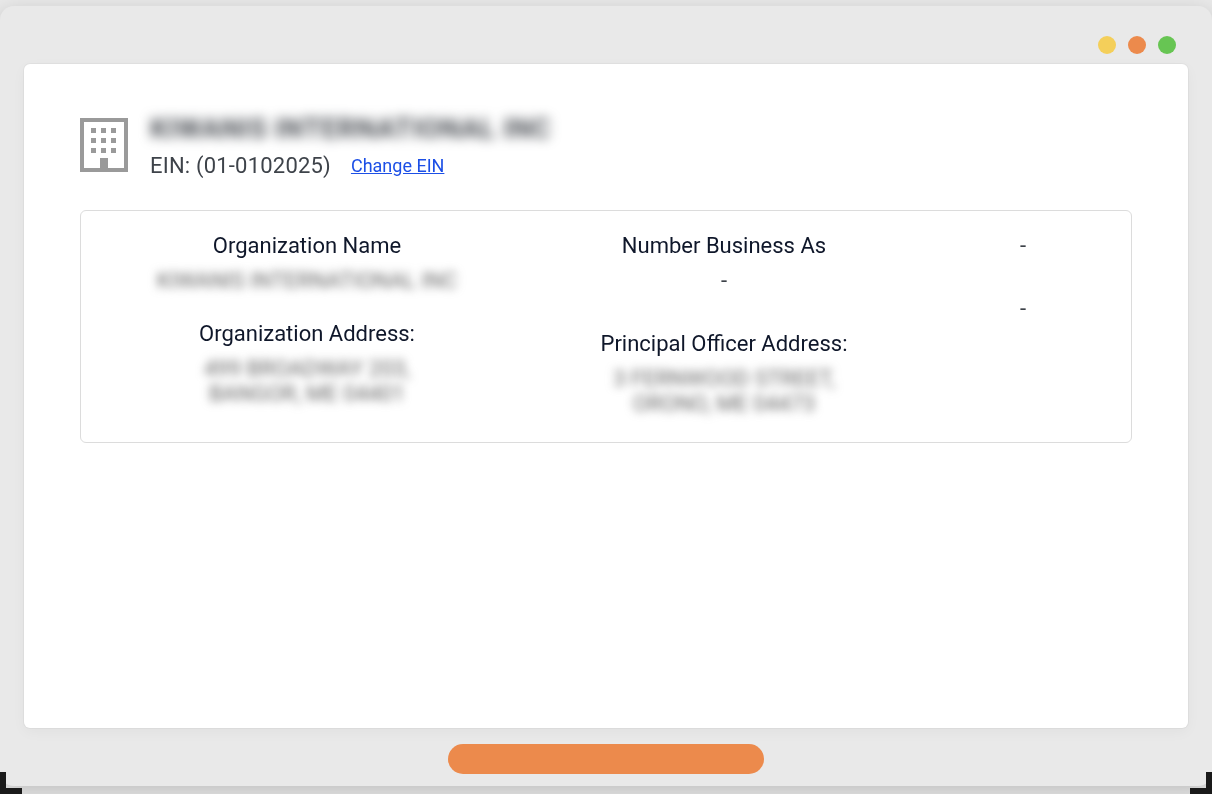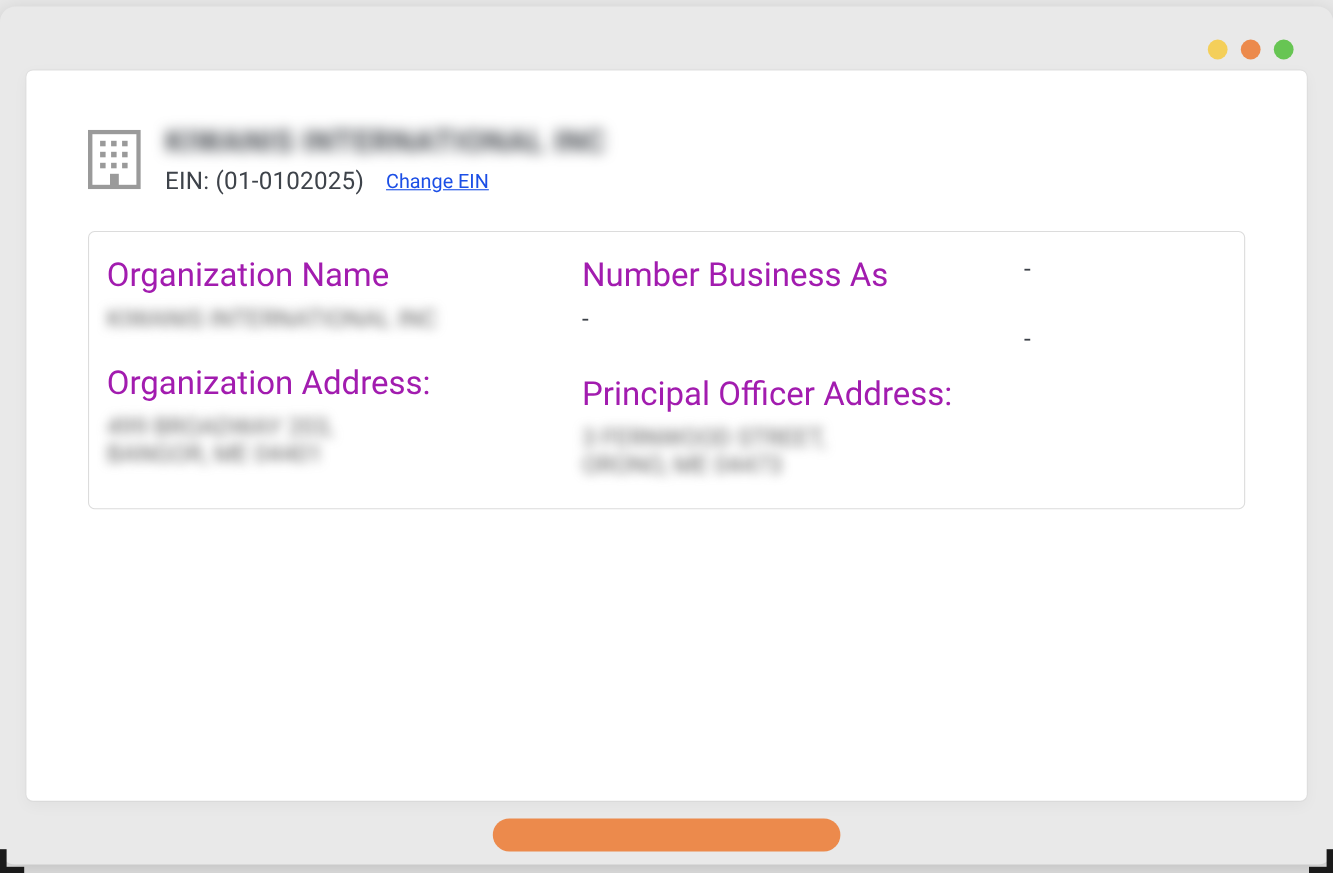--- a/index.html
+++ b/index.html
@@ -12,20 +12,21 @@
   }
 
   .stage {
     position: absolute;
     left: 0; top: 6px;
     width: 1212px;
     height: 780px;
     background: #e9e9e9;
     border-radius: 14px;
     box-shadow: 0 6px 22px rgba(0,0,0,0.18);
+    text-align: center;
   }
 
   .window-dots {
     position: absolute;
     right: 36px;
     top: 30px;
     display: flex;
     gap: 12px;
   }
   .dot { width: 18px; height: 18px; border-radius: 50%; }
@@ -81,21 +82,21 @@
     border-radius: 6px;
     padding: 22px 16px 26px 16px;
     display: grid;
     grid-template-columns: 420px 390px 1fr;
     column-gap: 12px;
   }
   .col { display: flex; flex-direction: column; }
 
   .field { margin-bottom: 28px; }
   .field:last-child { margin-bottom: 0; }
-  .label  { font-size: 30px; color: #a21caf; margin-bottom: 10px; }
+  .label  { font-size: 22px; color: #0f172a; margin-bottom: 10px; }
   .value  { font-size: 22px; color: #3c4148; }
   .value.blurred { filter: blur(5px); color:#666; }
 
   .col-b .field:nth-child(2),
   .col-b .field:nth-child(3) { margin-top: 10px; }
   .col-c .field:nth-child(2) { margin-top: 10px; }
 
   .bottom-bar {
     position: absolute;
     left: 50%; transform: translateX(-50%);

